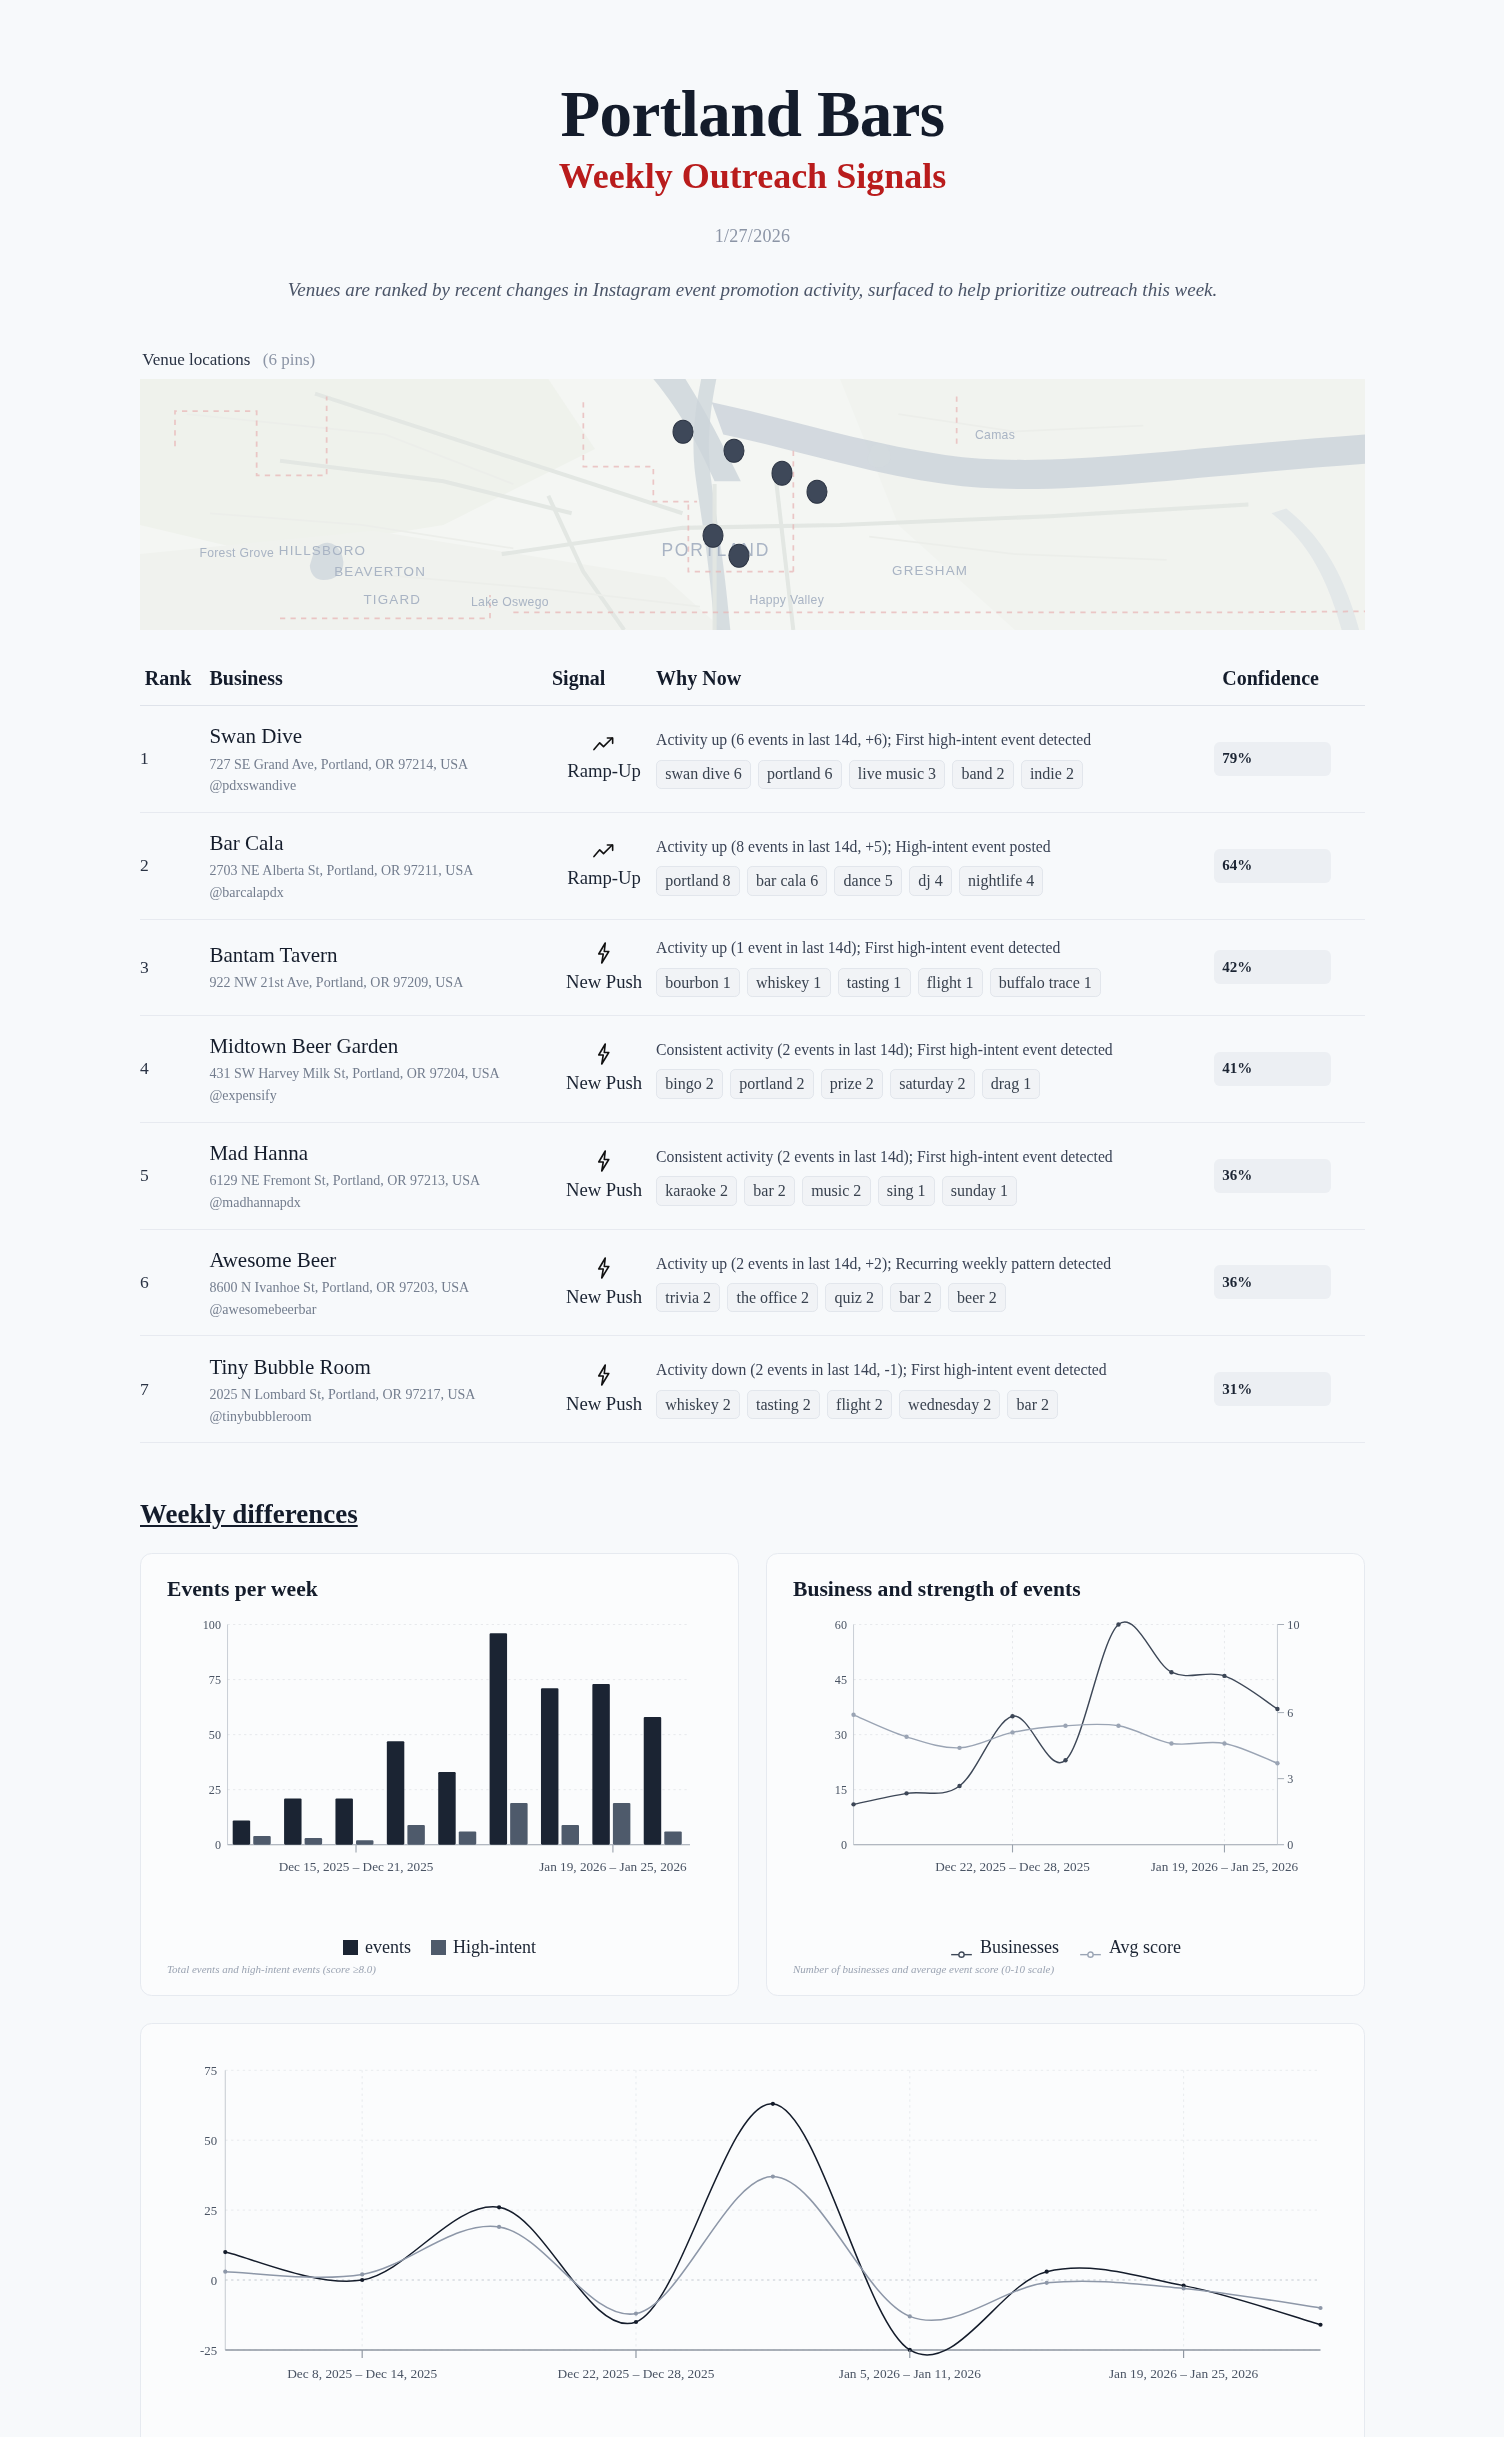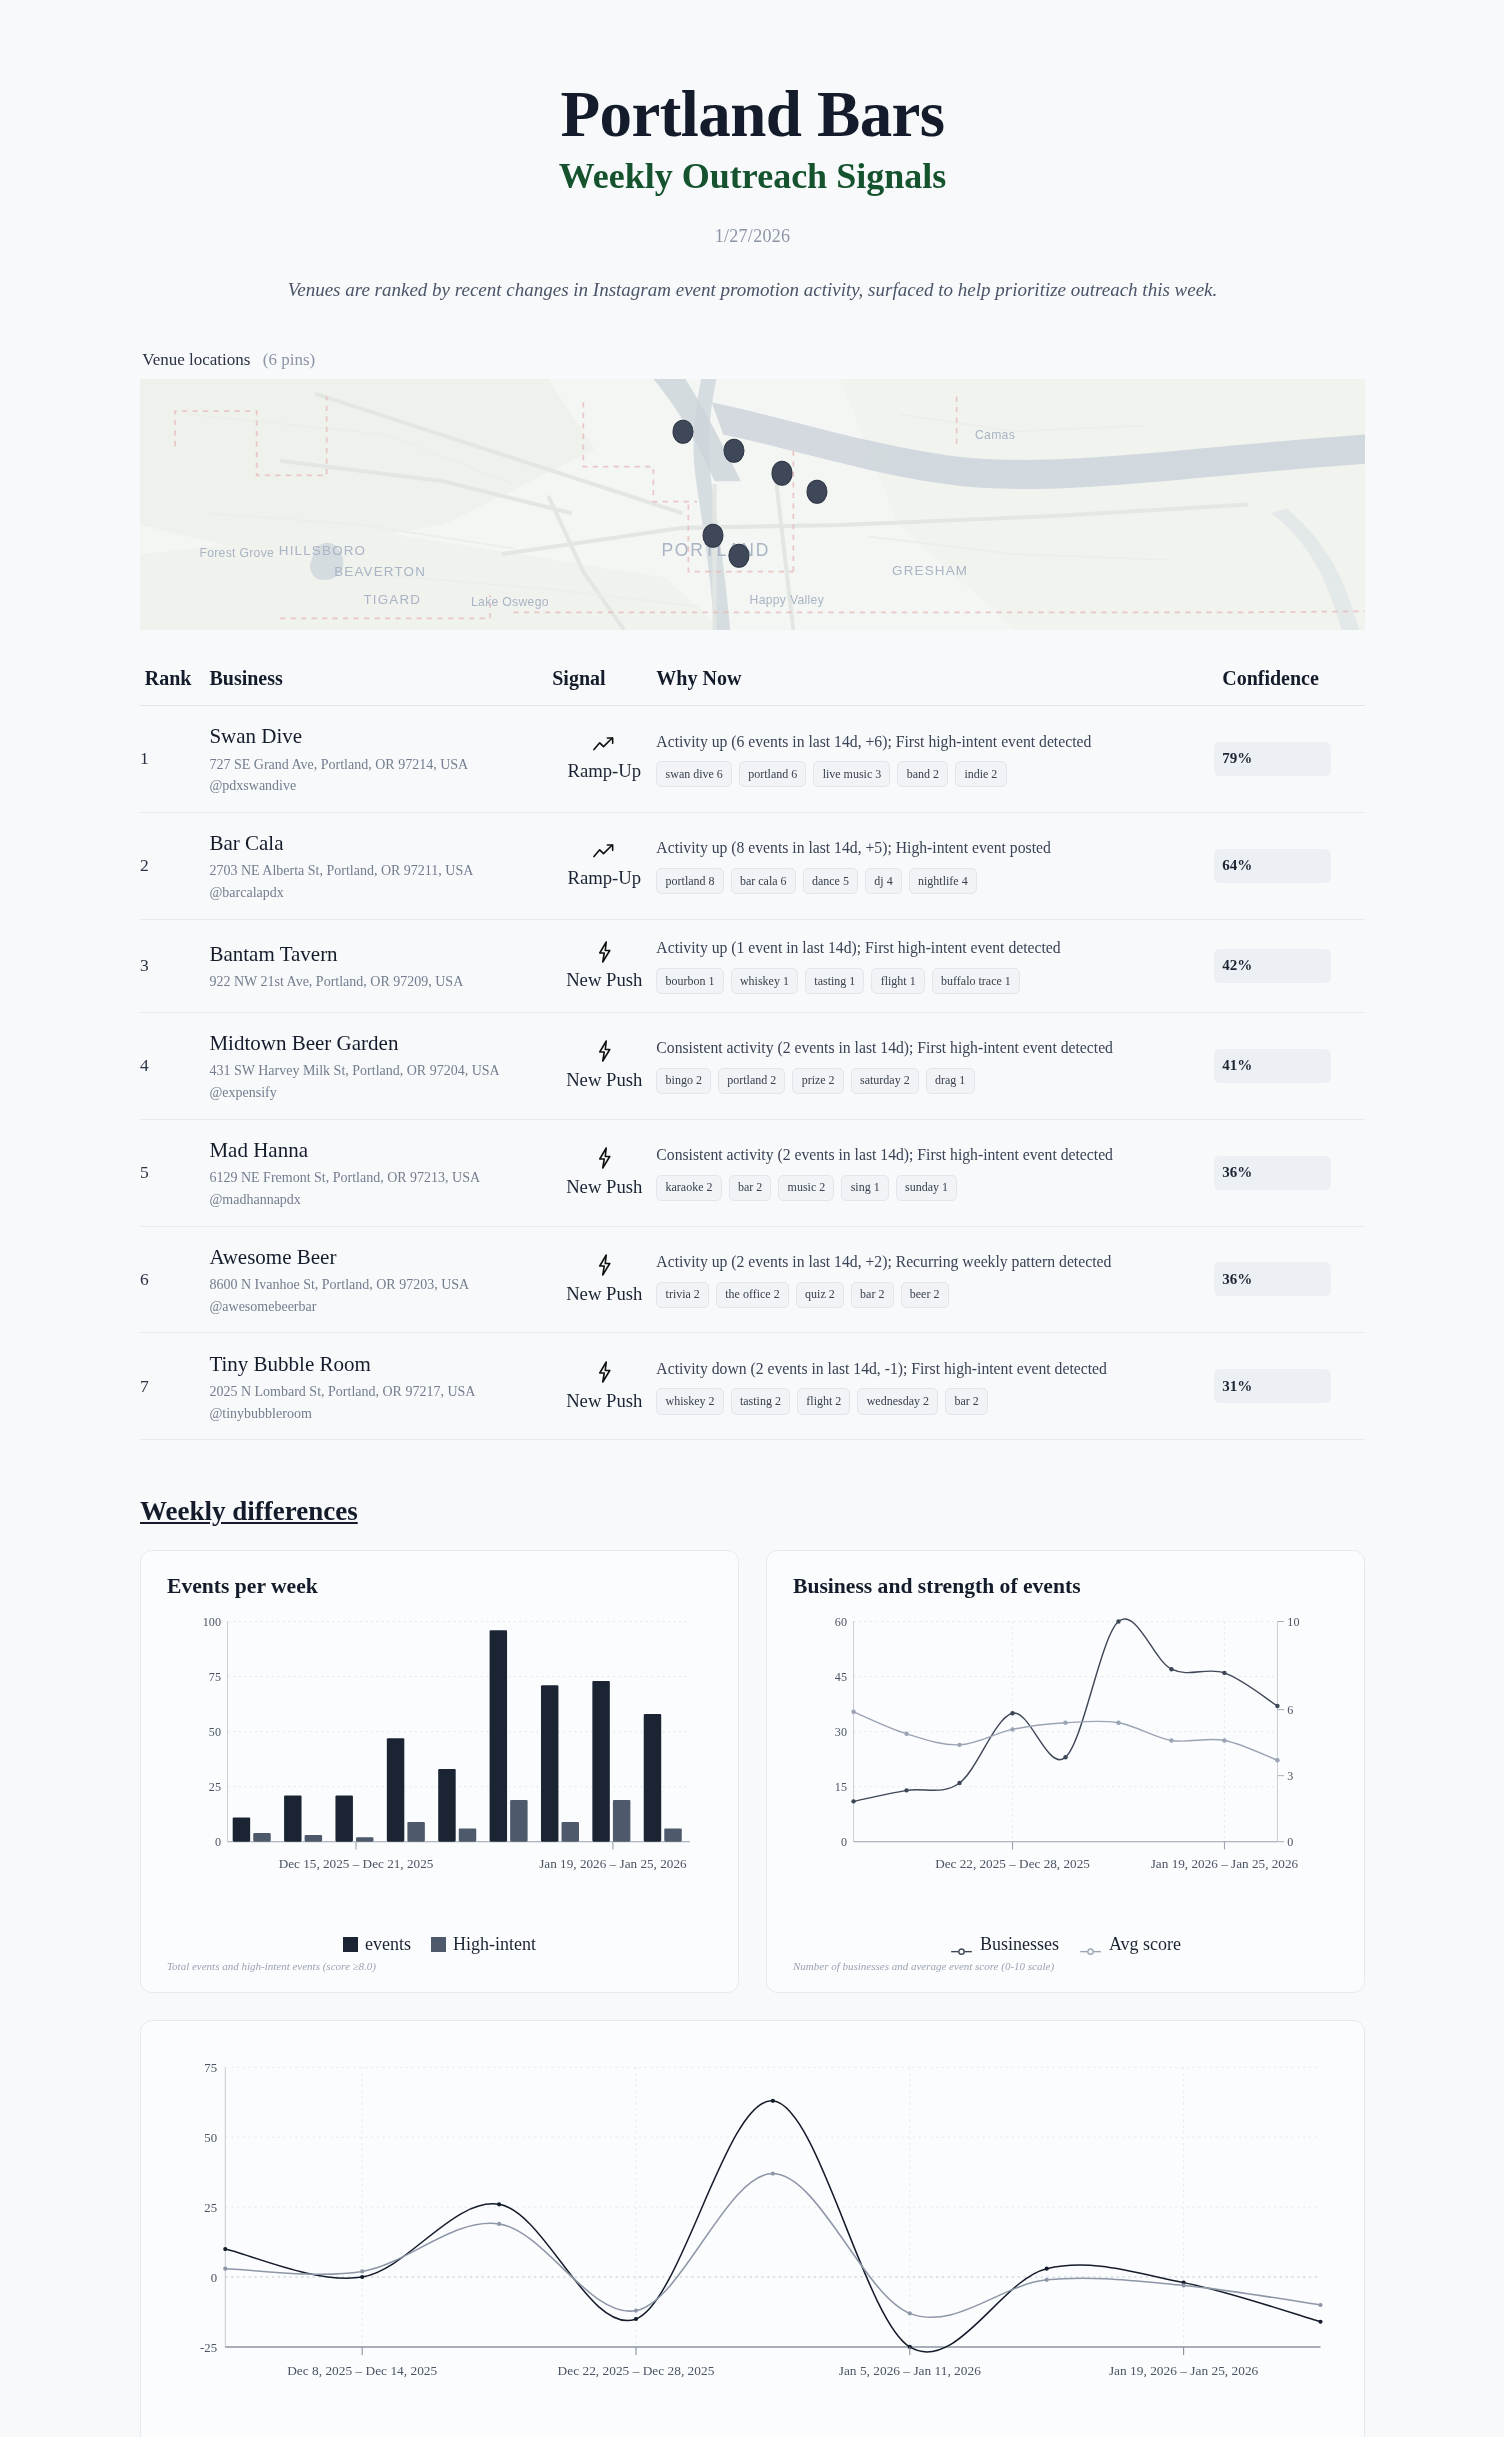--- a/index.html
+++ b/index.html
@@ -19,21 +19,21 @@
     font-size: 65px;
     font-weight: 700;
     letter-spacing: -0.6px;
     line-height: 1.0;
     color: #141c2b;
   }
   .hdr h2 {
     font-size: 36px;
     font-weight: 700;
     margin-top: 8.2px;
-    color: #14532d;
+    color: #b91c1c;
   }
   .hdr .date {
     margin-top: 29px;
     font-size: 18px;
     color: #8c95a6;
     letter-spacing: 0.3px;
   }
   .hdr .lede {
     margin-top: 31.5px;
     font-size: 19px;
@@ -106,21 +106,21 @@
   .baddr { font-size: 14px; color: #737d8e; margin-top: 5.8px; line-height: 1.3; }
   .bhandle { font-size: 14px; color: #737d8e; margin-top: 4.7px; }
 
   .sigcell { text-align: center; padding-right: 9.3px; }
   .sigicon { font-size: 20px; line-height: 1; color: #15304a; }
   .siglabel { font-size: 18.7px; color: #1b2433; margin-top: 3.5px; white-space: nowrap; }
 
   .why { font-size: 15.7px; color: #3a4355; line-height: 1.35; }
   .chips { margin-top: 9.3px; display: flex; flex-wrap: wrap; gap: 7px; }
   .chip {
-    font-size: 12px;
+    font-size: 16px;
     color: #39424f;
     background: #f1f3f6;
     border: 0.6px solid #e2e6ec;
     border-radius: 5.2px;
     padding: 4.7px 8.2px;
     white-space: nowrap;
     text-align: center;
   }
 
   .confcell { padding-left: 8.2px; }

